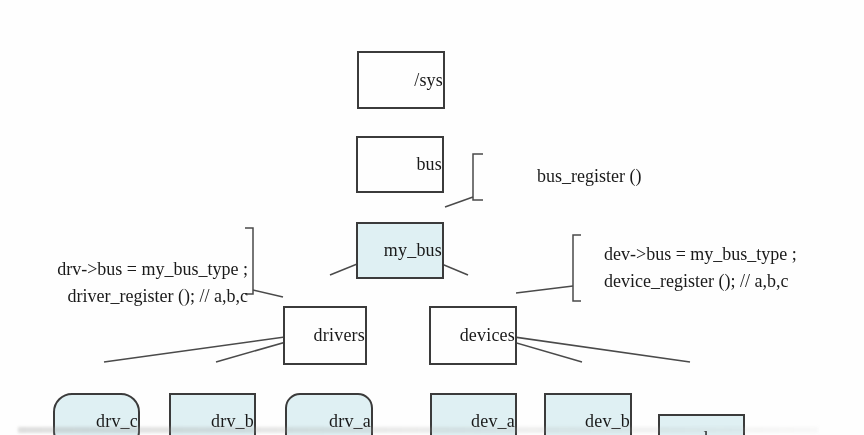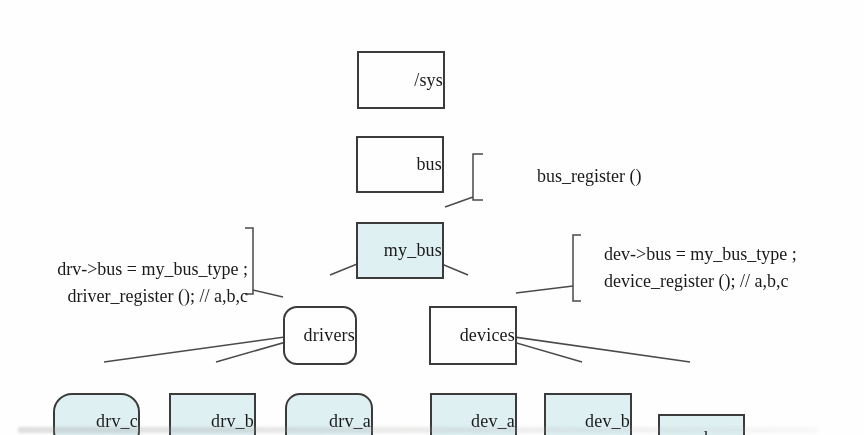--- a/index.html
+++ b/index.html
@@ -79,21 +79,21 @@
   </div>
 
   <div class="node" style="left:356px; top:104px; width:88px; height:57px;">
     <span>bus</span>
   </div>
 
   <div class="node highlight" style="left:356px; top:190px; width:88px; height:57px;font-family:Liberation Serif, serif;">
     <span>my_bus</span>
   </div>
 
-  <div class="node" style="left:283px; top:274px; width:74px; height:59px;border-radius:14px;">
+  <div class="node" style="left:283px; top:274px; width:84px; height:59px;">
     <span>drivers</span>
   </div>
 
   <div class="node" style="left:429px; top:274px; width:88px; height:59px;">
     <span>devices</span>
   </div>
 
   <div class="node highlight" style="left:53px; top:361px; width:87px; height:57px;border-radius:19px;">
     <span>drv_c</span>
   </div>

